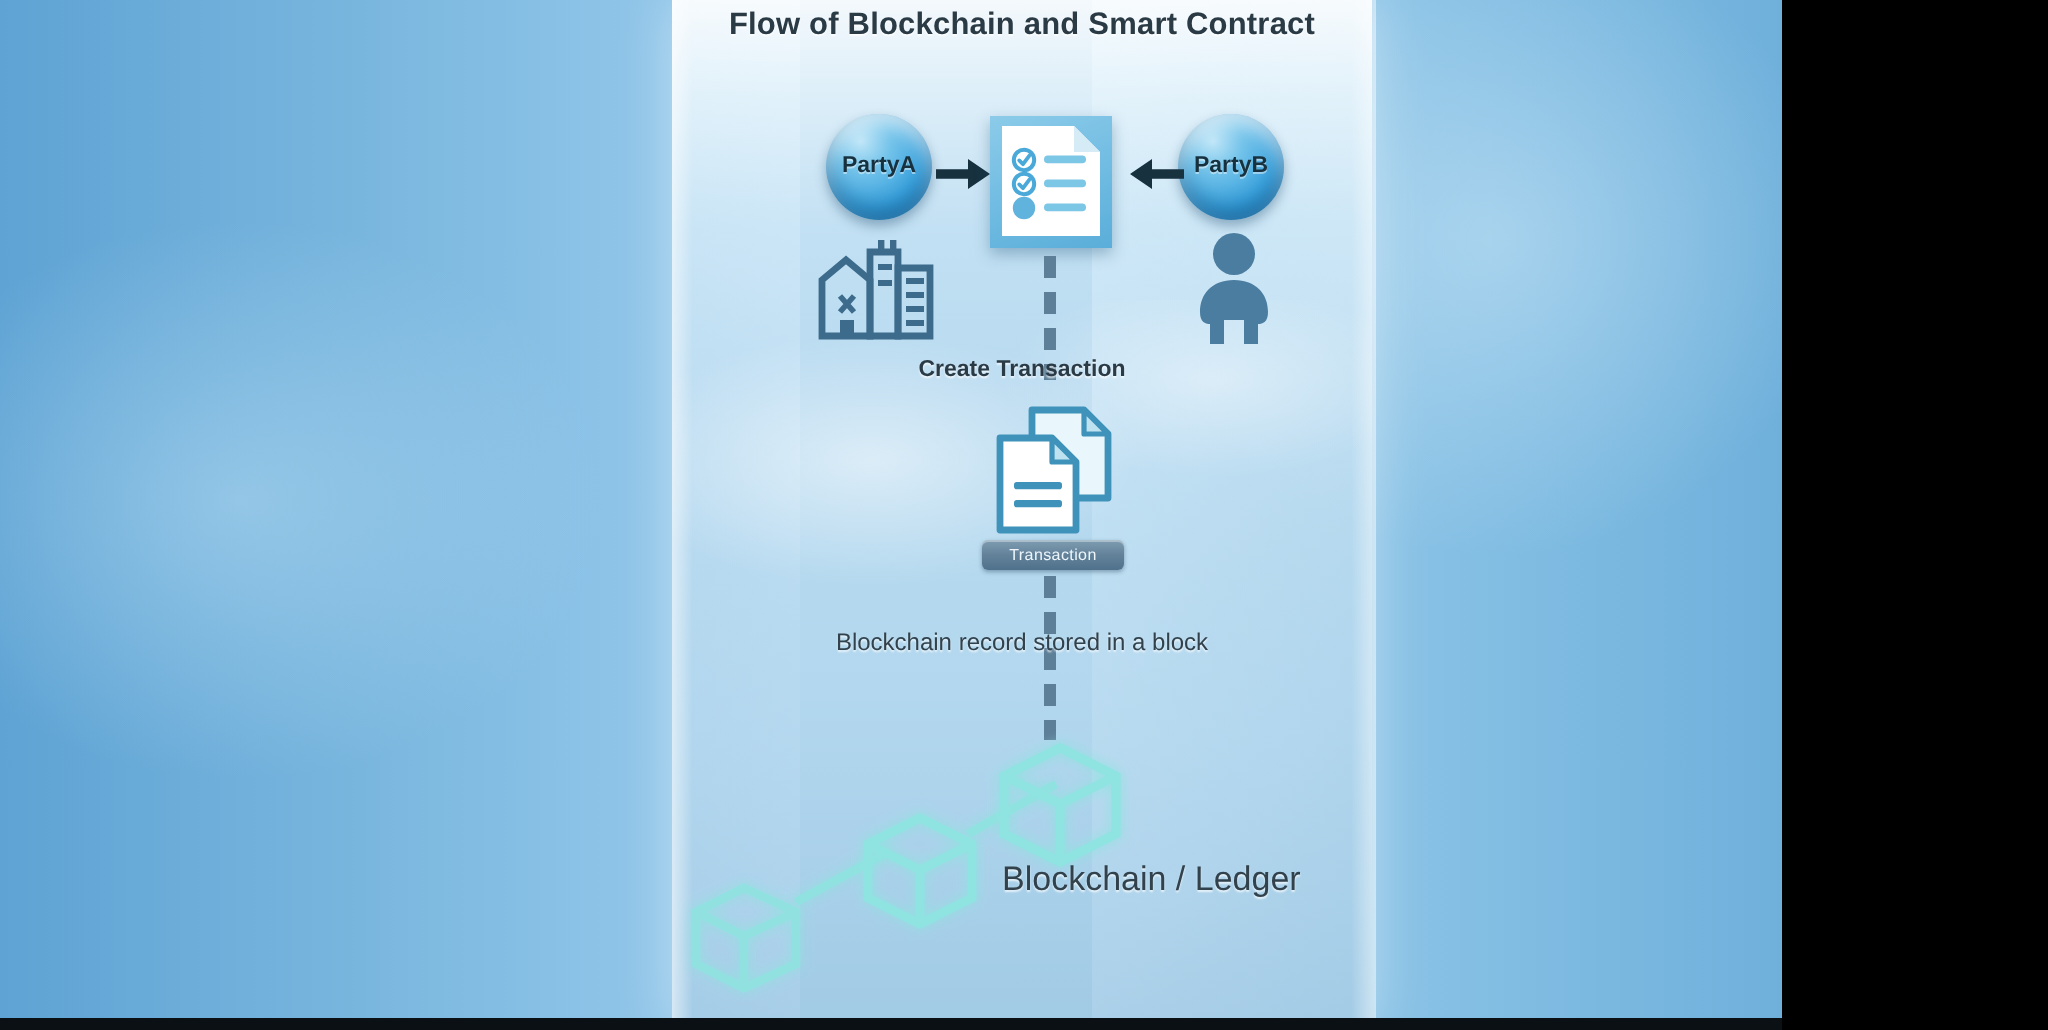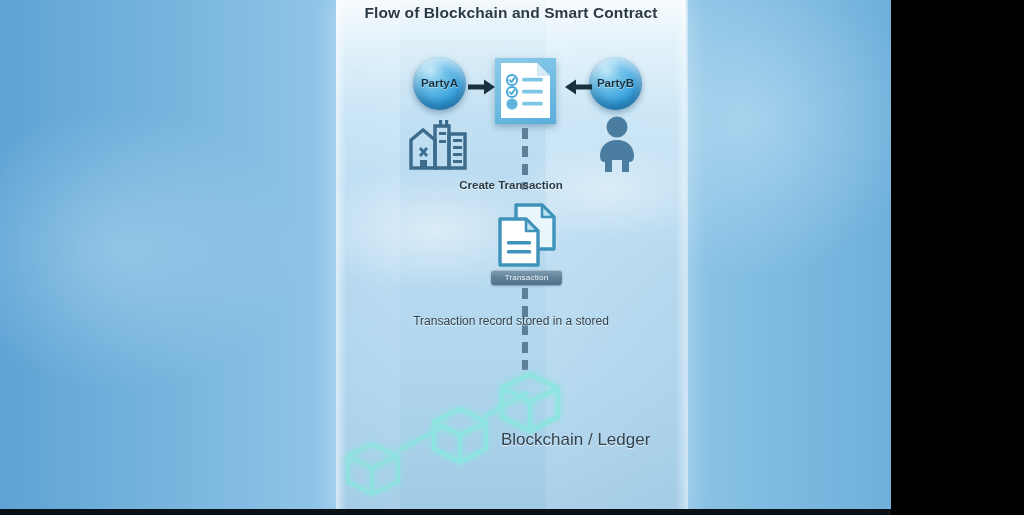--- a/index.html
+++ b/index.html
@@ -344,21 +344,21 @@
       <rect x="11" y="47" width="24" height="3.6" rx="1.4" fill="#3f93ba"></rect>
     </svg>
   </div>
 
   <div id="tx-chip">
     <span>Transaction</span>
   </div>
 
   <div class="dash-line" id="dash-2"></div>
 
-  <div class="flow-label" id="label-stored">Transaction record stored in a stored</div>
+  <div class="flow-label" id="label-stored">Blockchain record stored in a block</div>
 
   <div id="chain">
     <svg viewBox="0 0 350 140" width="350" height="140">
       <defs>
         <filter id="cubeGlow" x="-40%" y="-40%" width="180%" height="180%">
           <feGaussianBlur stdDeviation="3.2" result="b"></feGaussianBlur>
           <feMerge>
             <feMergeNode in="b"></feMergeNode>
             <feMergeNode in="SourceGraphic"></feMergeNode>
           </feMerge>

